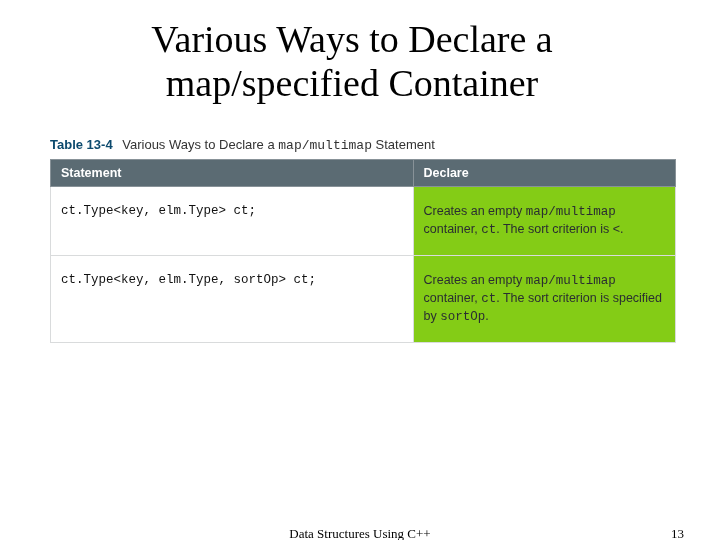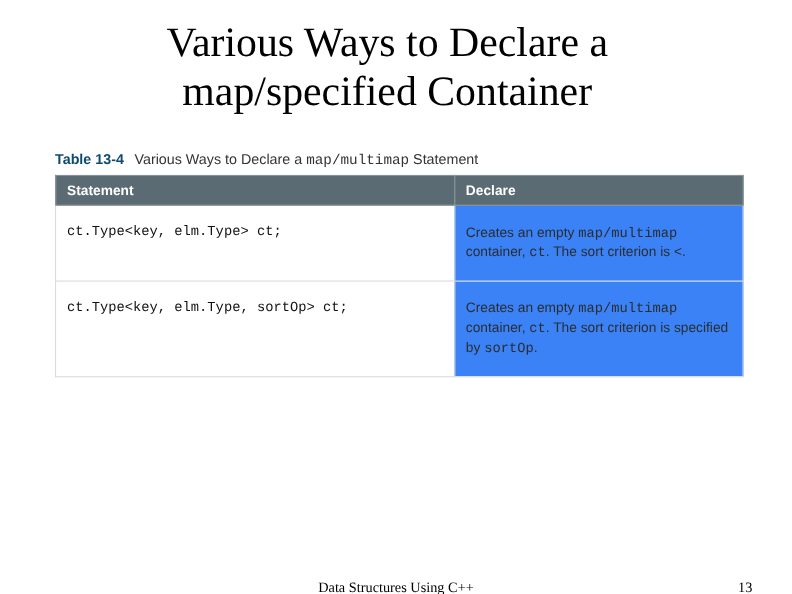--- a/index.html
+++ b/index.html
@@ -65,21 +65,21 @@
     line-height: 1.35;
   }
   .col-stmt { width: 58%; }
   .col-eff  { width: 42%; }
   td.stmt {
     font-family: "Courier New", Courier, monospace;
     color: #111;
     background: #ffffff;
   }
   td.eff {
-    background: #3b82f6;
+    background: #84cc16;
     color: #2a2e31;
   }
   td.eff .mono {
     font-family: "Courier New", Courier, monospace;
   }
   .footer {
     position: absolute;
     bottom: 14px;
     left: 0;
     width: 720px;

